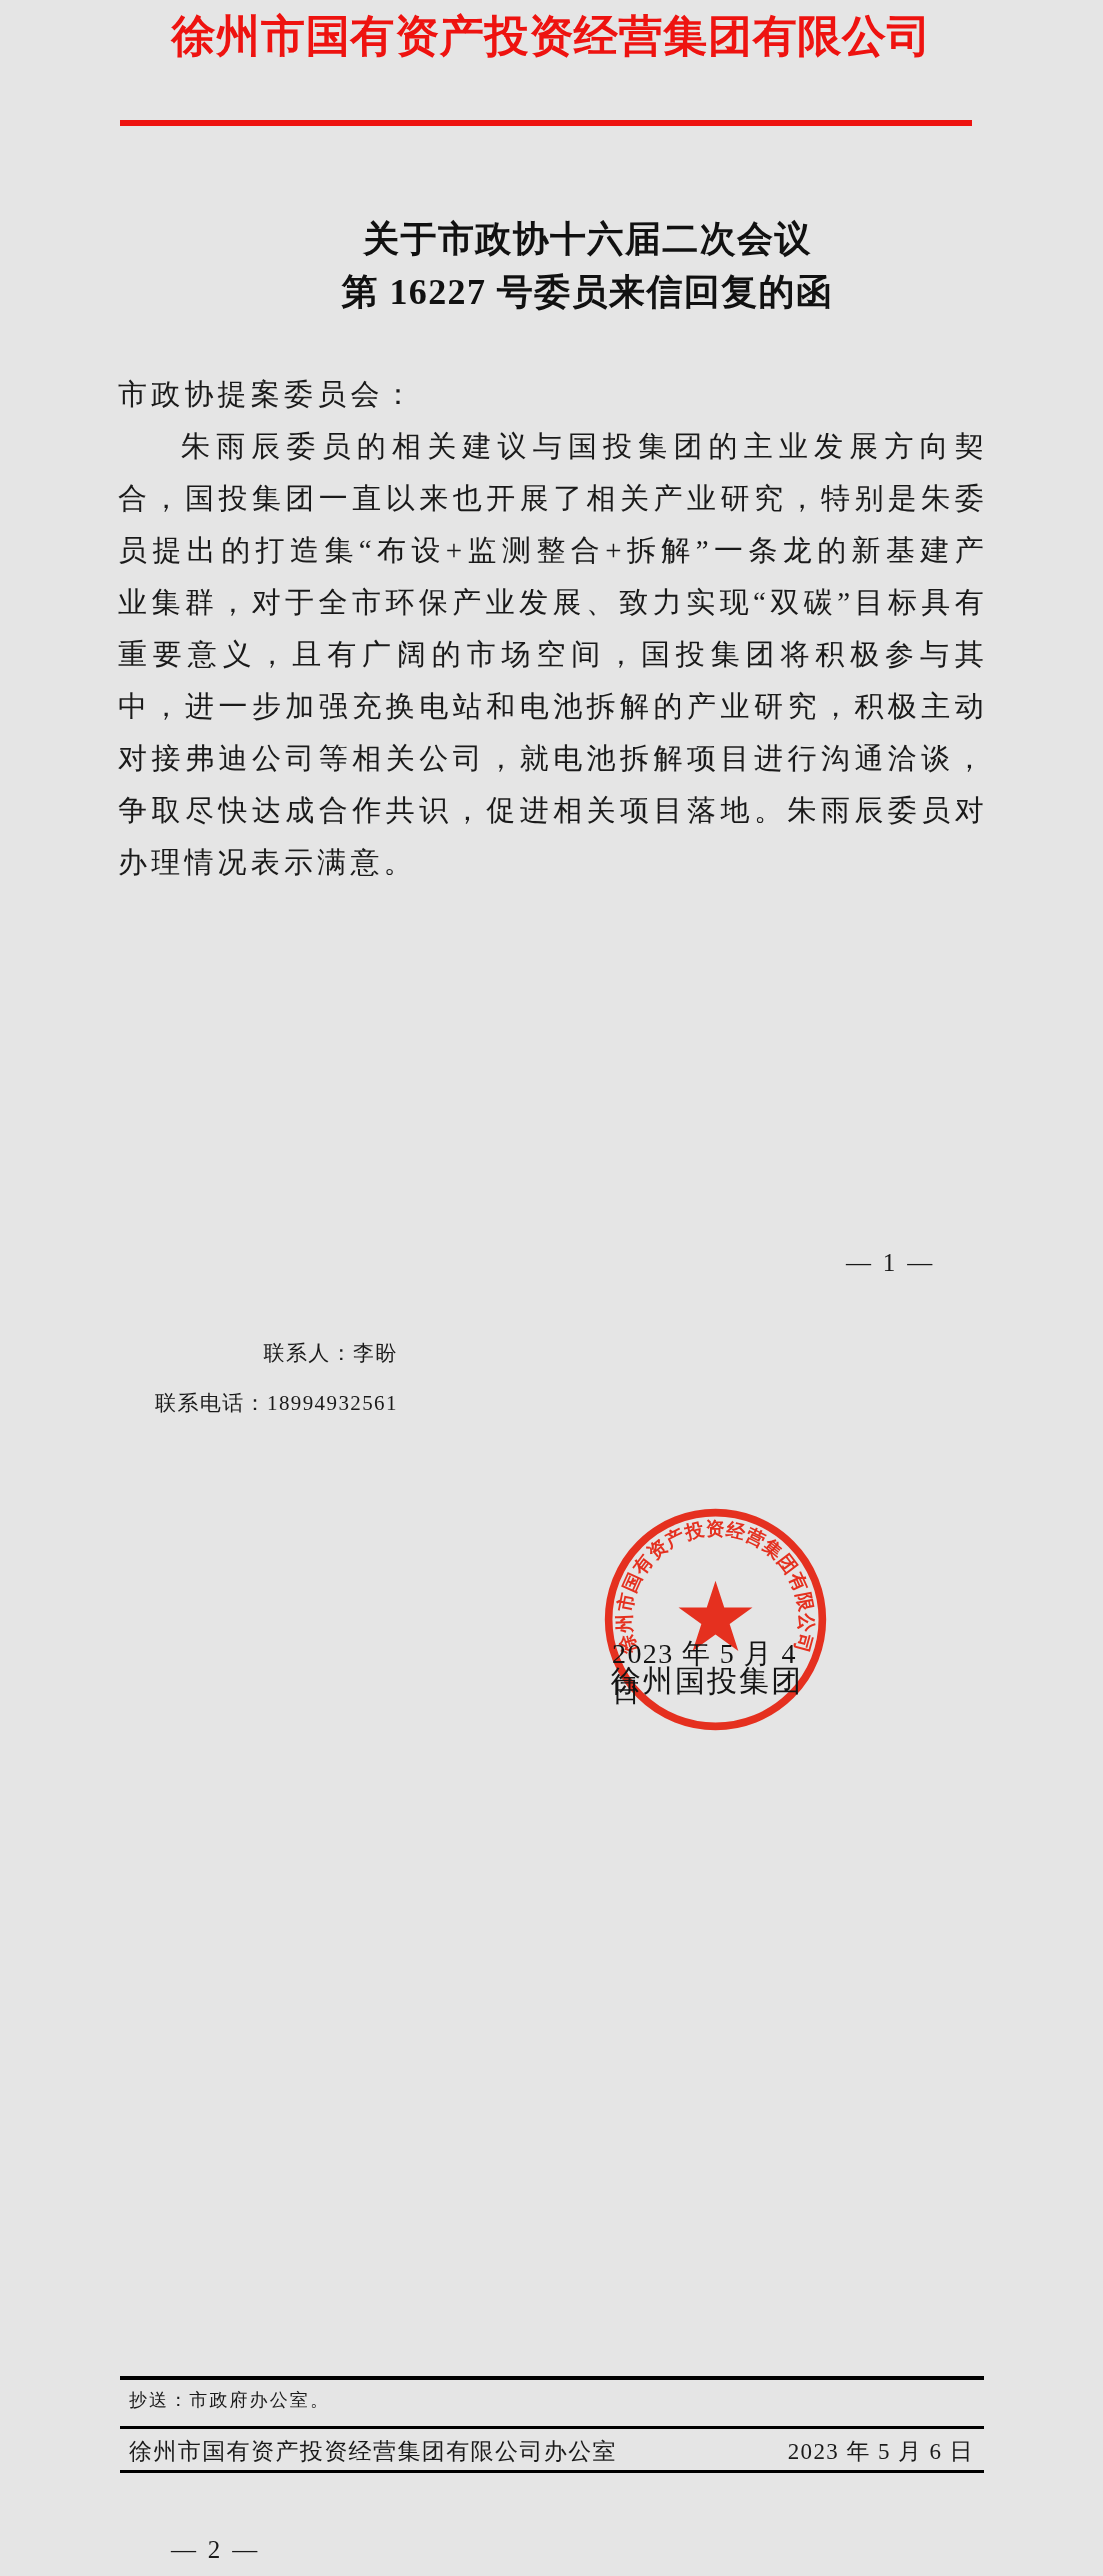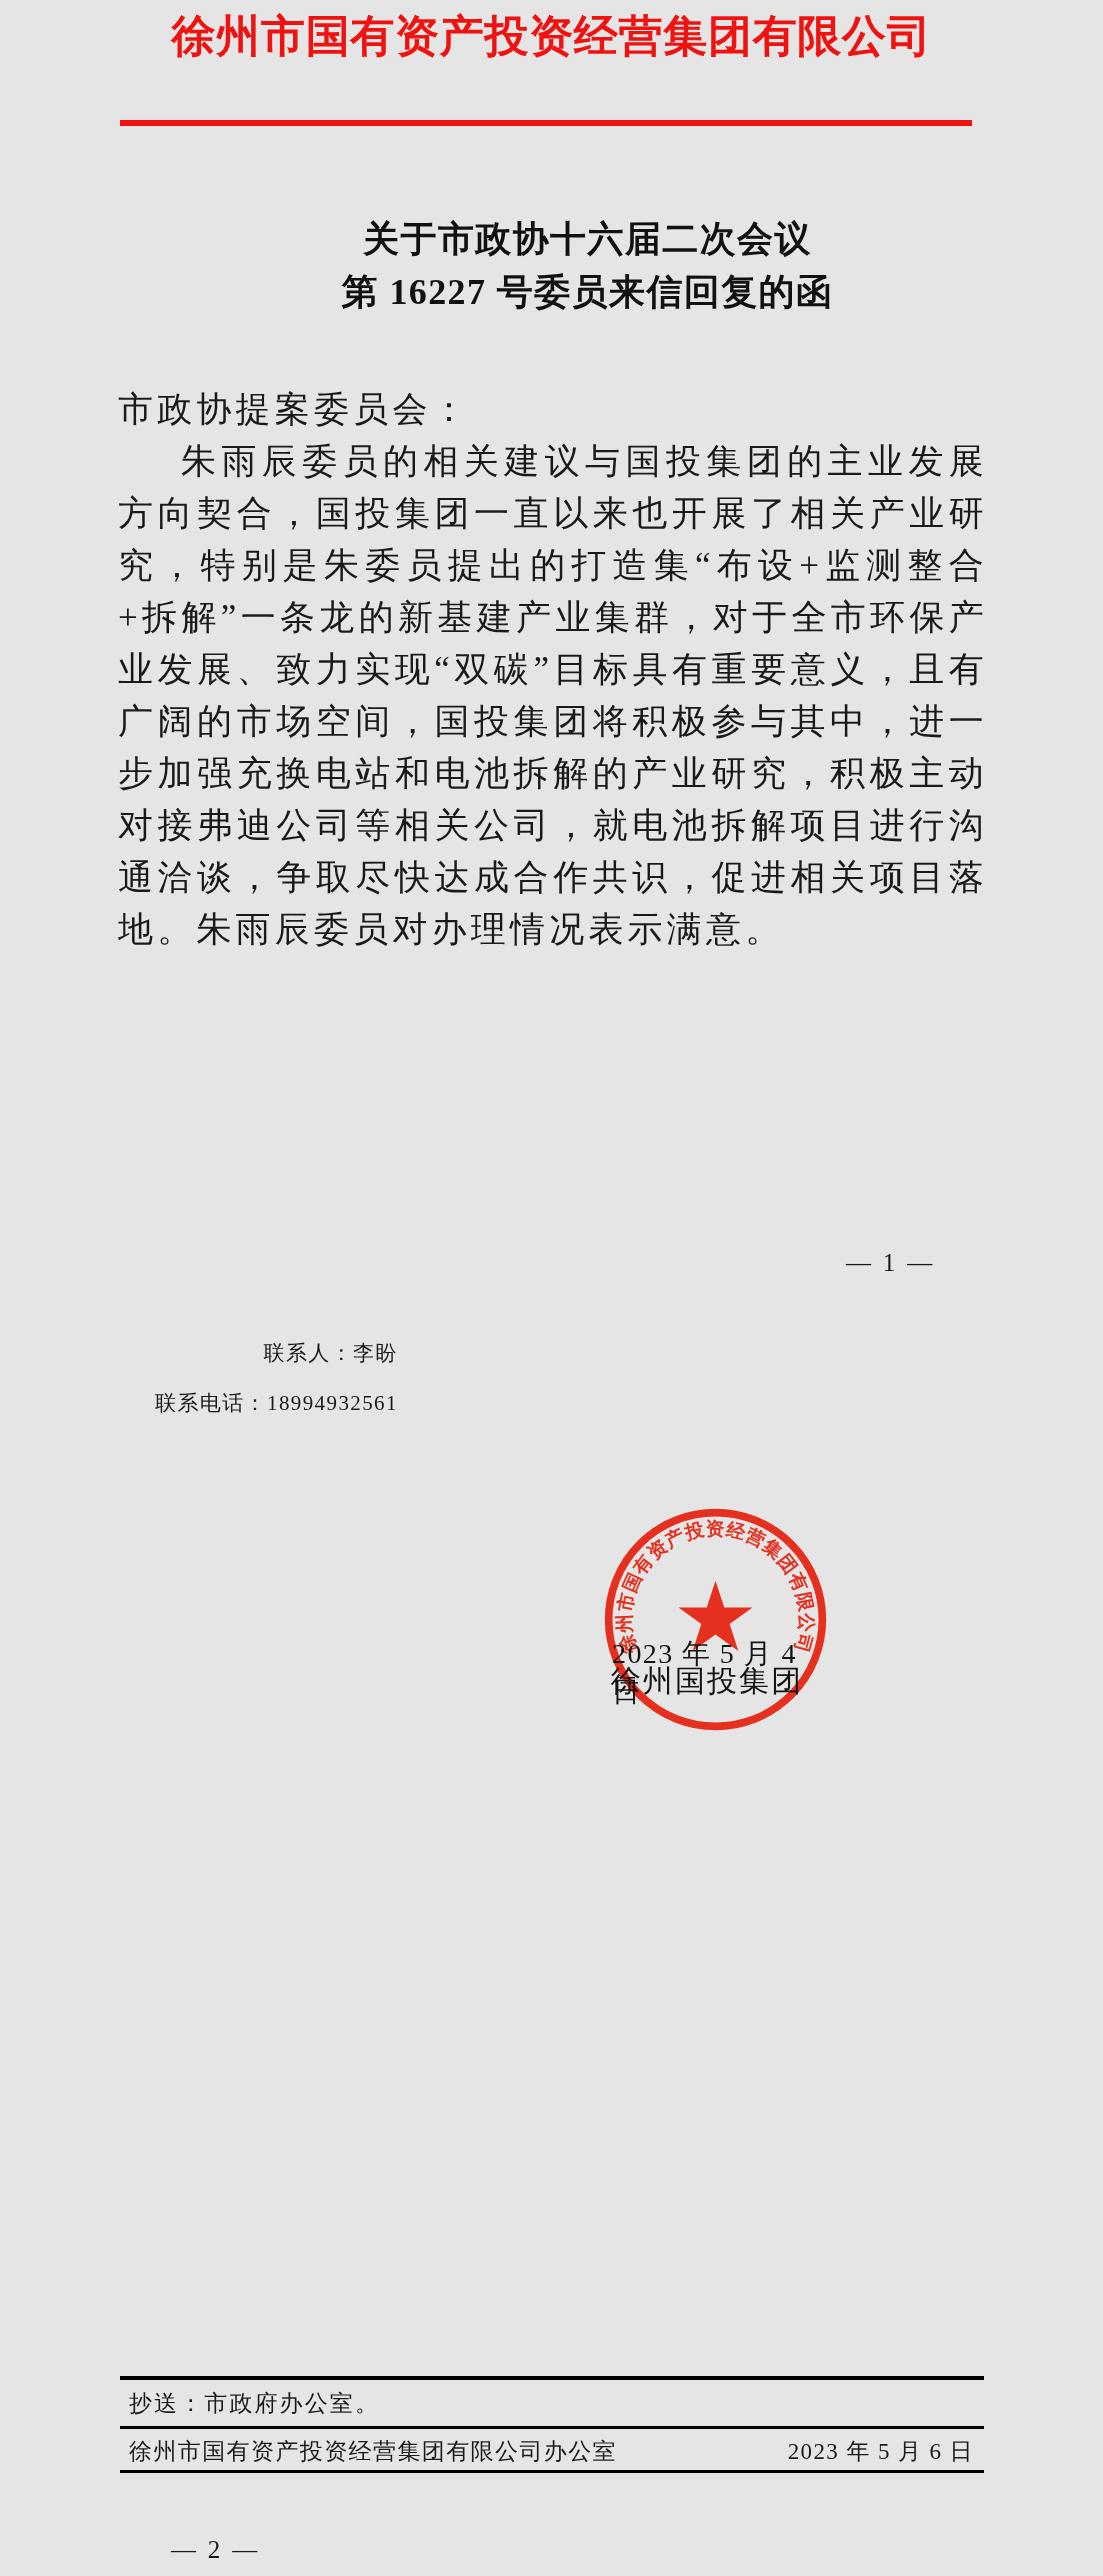--- a/index.html
+++ b/index.html
@@ -27,22 +27,22 @@
   
   .doc-title{
     position:absolute;top:213px;left:0;width:100%;
     text-align:center;font-weight:bold;
     font-size:36px;line-height:53px;letter-spacing:1.4px;
     color:#111;
     padding-left:36px;
   }
   
   .body-text{
-    position:absolute;top:384px;left:118px;width:870px;
-    font-size:35px;line-height:52px;letter-spacing:4.2px;
+    position:absolute;top:368px;left:118px;width:870px;
+    font-size:29px;line-height:52px;letter-spacing:4.2px;
     text-align:justify;
   }
   .body-text p{margin:0;}
   .body-text p.indent{text-indent:63px;}
   
   .pagenum1{
     position:absolute;top:1249px;left:807px;width:167px;
     text-align:center;font-size:25px;letter-spacing:2.8px;
   }
   
@@ -60,21 +60,21 @@
     position:absolute;top:1635px;left:612px;width:222px;
     text-align:left;font-size:28px;letter-spacing:1.4px;color:#141414;
   }
   
   .rule{position:absolute;left:120px;width:864px;background:#000;}
   .rule-a{top:2376px;height:4.2px;}
   .rule-b{top:2426px;height:2.8px;}
   .rule-c{top:2470px;height:2.8px;}
   .cc-note{
     position:absolute;top:2388px;left:129px;
-    font-size:23px;letter-spacing:2.1px;
+    font-size:18px;letter-spacing:2.1px;
   }
   .issuer-row{
     position:absolute;top:2436px;left:129px;width:845px;
     display:flex;justify-content:space-between;align-items:center;
     font-size:23px;letter-spacing:1.4px;
   }
   .pagenum2{
     position:absolute;top:2536px;left:146px;width:139px;
     text-align:center;font-size:25px;letter-spacing:2.8px;
   }

